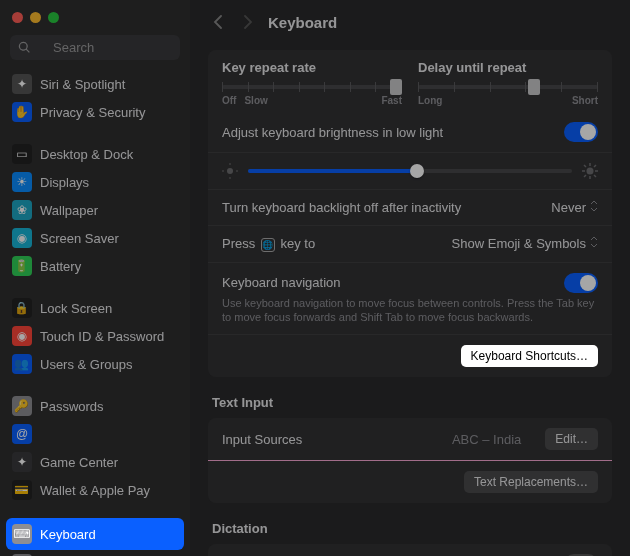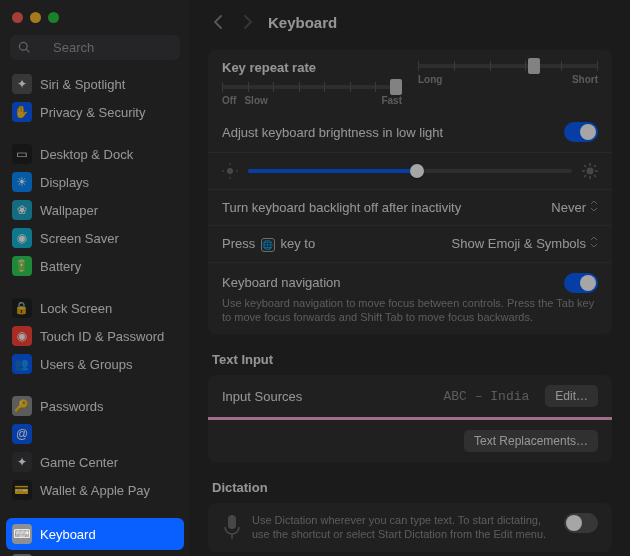--- a/index.html
+++ b/index.html
@@ -46,22 +46,22 @@
 .bright-slider { flex: 1; height: 4px; background: #48484a; border-radius: 2px; position: relative; }
 .bright-fill { height: 100%; background: #0a60ff; border-radius: 2px; }
 .bright-thumb { width: 14px; height: 14px; background: #fff; border-radius: 50%; position: absolute; top: -5px; box-shadow: 0 1px 2px rgba(0,0,0,0.4); }
 .sun-ic { width: 16px; height: 16px; fill: #6e6e70; }
 .popup-val { font-size: 13px; color: #e5e5e7; display: flex; align-items: flex-start; gap: 4px; }
 .popup-val svg { width: 8px; fill: #8e8e93; }
 .btn { background: #fff; color: #000; font-size: 12px; padding: 4px 10px; border-radius: 5px; border: none; cursor: pointer; position: relative; z-index: 10; }
 .btn.dim { background: #4a4a4c; color: #e5e5e7; z-index: 1; }
 .btn-row { display: flex; justify-content: flex-end; padding: 10px 14px; gap: 8px; }
 .sec-title { font-size: 13px; font-weight: 600; color: #e5e5e7; margin: 6px 4px 8px; }
-.input-src { display: flex; justify-content: space-between; align-items: center; padding: 10px 14px; border-bottom: 3px solid #f9a8d4; }
-.src-val { font-size: 13px; color: #8e8e93; margin-right: 16px; font-family: Liberation Mono, monospace; }
+.input-src { display: flex; justify-content: space-between; align-items: center; padding: 10px 14px; border-bottom: 1px solid #f9a8d4; }
+.src-val { font-size: 13px; color: #8e8e93; margin-right: 24px; }
 .dict { display: flex; gap: 10px; padding: 10px 14px; align-items: flex-start; }
 .mic { width: 20px; height: 28px; fill: #6e6e70; flex-shrink: 0; }
 .dict-txt { font-size: 11px; color: #8e8e93; line-height: 1.3; flex: 1; }
 .globe { width: 14px; height: 14px; border: 1px solid #aaa; border-radius: 3px; display: inline-flex; align-items: center; justify-content: center; font-size: 9px; vertical-align: middle; margin: 0 2px; }
 </style>
 </head>
 <body>
 
 <div class="sidebar">
   <div class="traffic">
@@ -180,20 +180,21 @@
           </div>
           <div class="slider-labels">
             <span style="display:flex;gap:8px">
                 <span>Off</span>
                 <span>Slow</span>
               </span>
             <span>Fast</span>
           </div>
         </div>
         <div>
+          <div class="dual-lbl">Delay until repeat</div>
           <div class="slider-track">
             <div class="ticks">
                 <span></span>
                 <span></span>
                 <span></span>
                 <span></span>
                 <span></span>
                 <span></span>
               </div>
             <div class="slider-thumb" style="right:32%"></div>
@@ -270,20 +271,23 @@
         </div>
 
       <div class="row">
         <div class="row-hdr">
           <span class="row-lbl">Keyboard navigation</span>
           <div class="toggle"></div>
         </div>
         <div class="row-sub">Use keyboard navigation to move focus between controls. Press the Tab key to move focus forwards and Shift Tab to move focus backwards.</div>
       </div>
 
+      <div class="btn-row">
+        <button class="btn">Keyboard Shortcuts…</button>
+      </div>
     </div>
 
     <div class="sec-title">Text Input</div>
     <div class="card">
       <div class="input-src">
         <span class="row-lbl">Input Sources</span>
         <div style="display:flex;align-items:center">
           <span class="src-val">ABC – India</span>
           <button class="btn dim">Edit…</button>
         </div>

